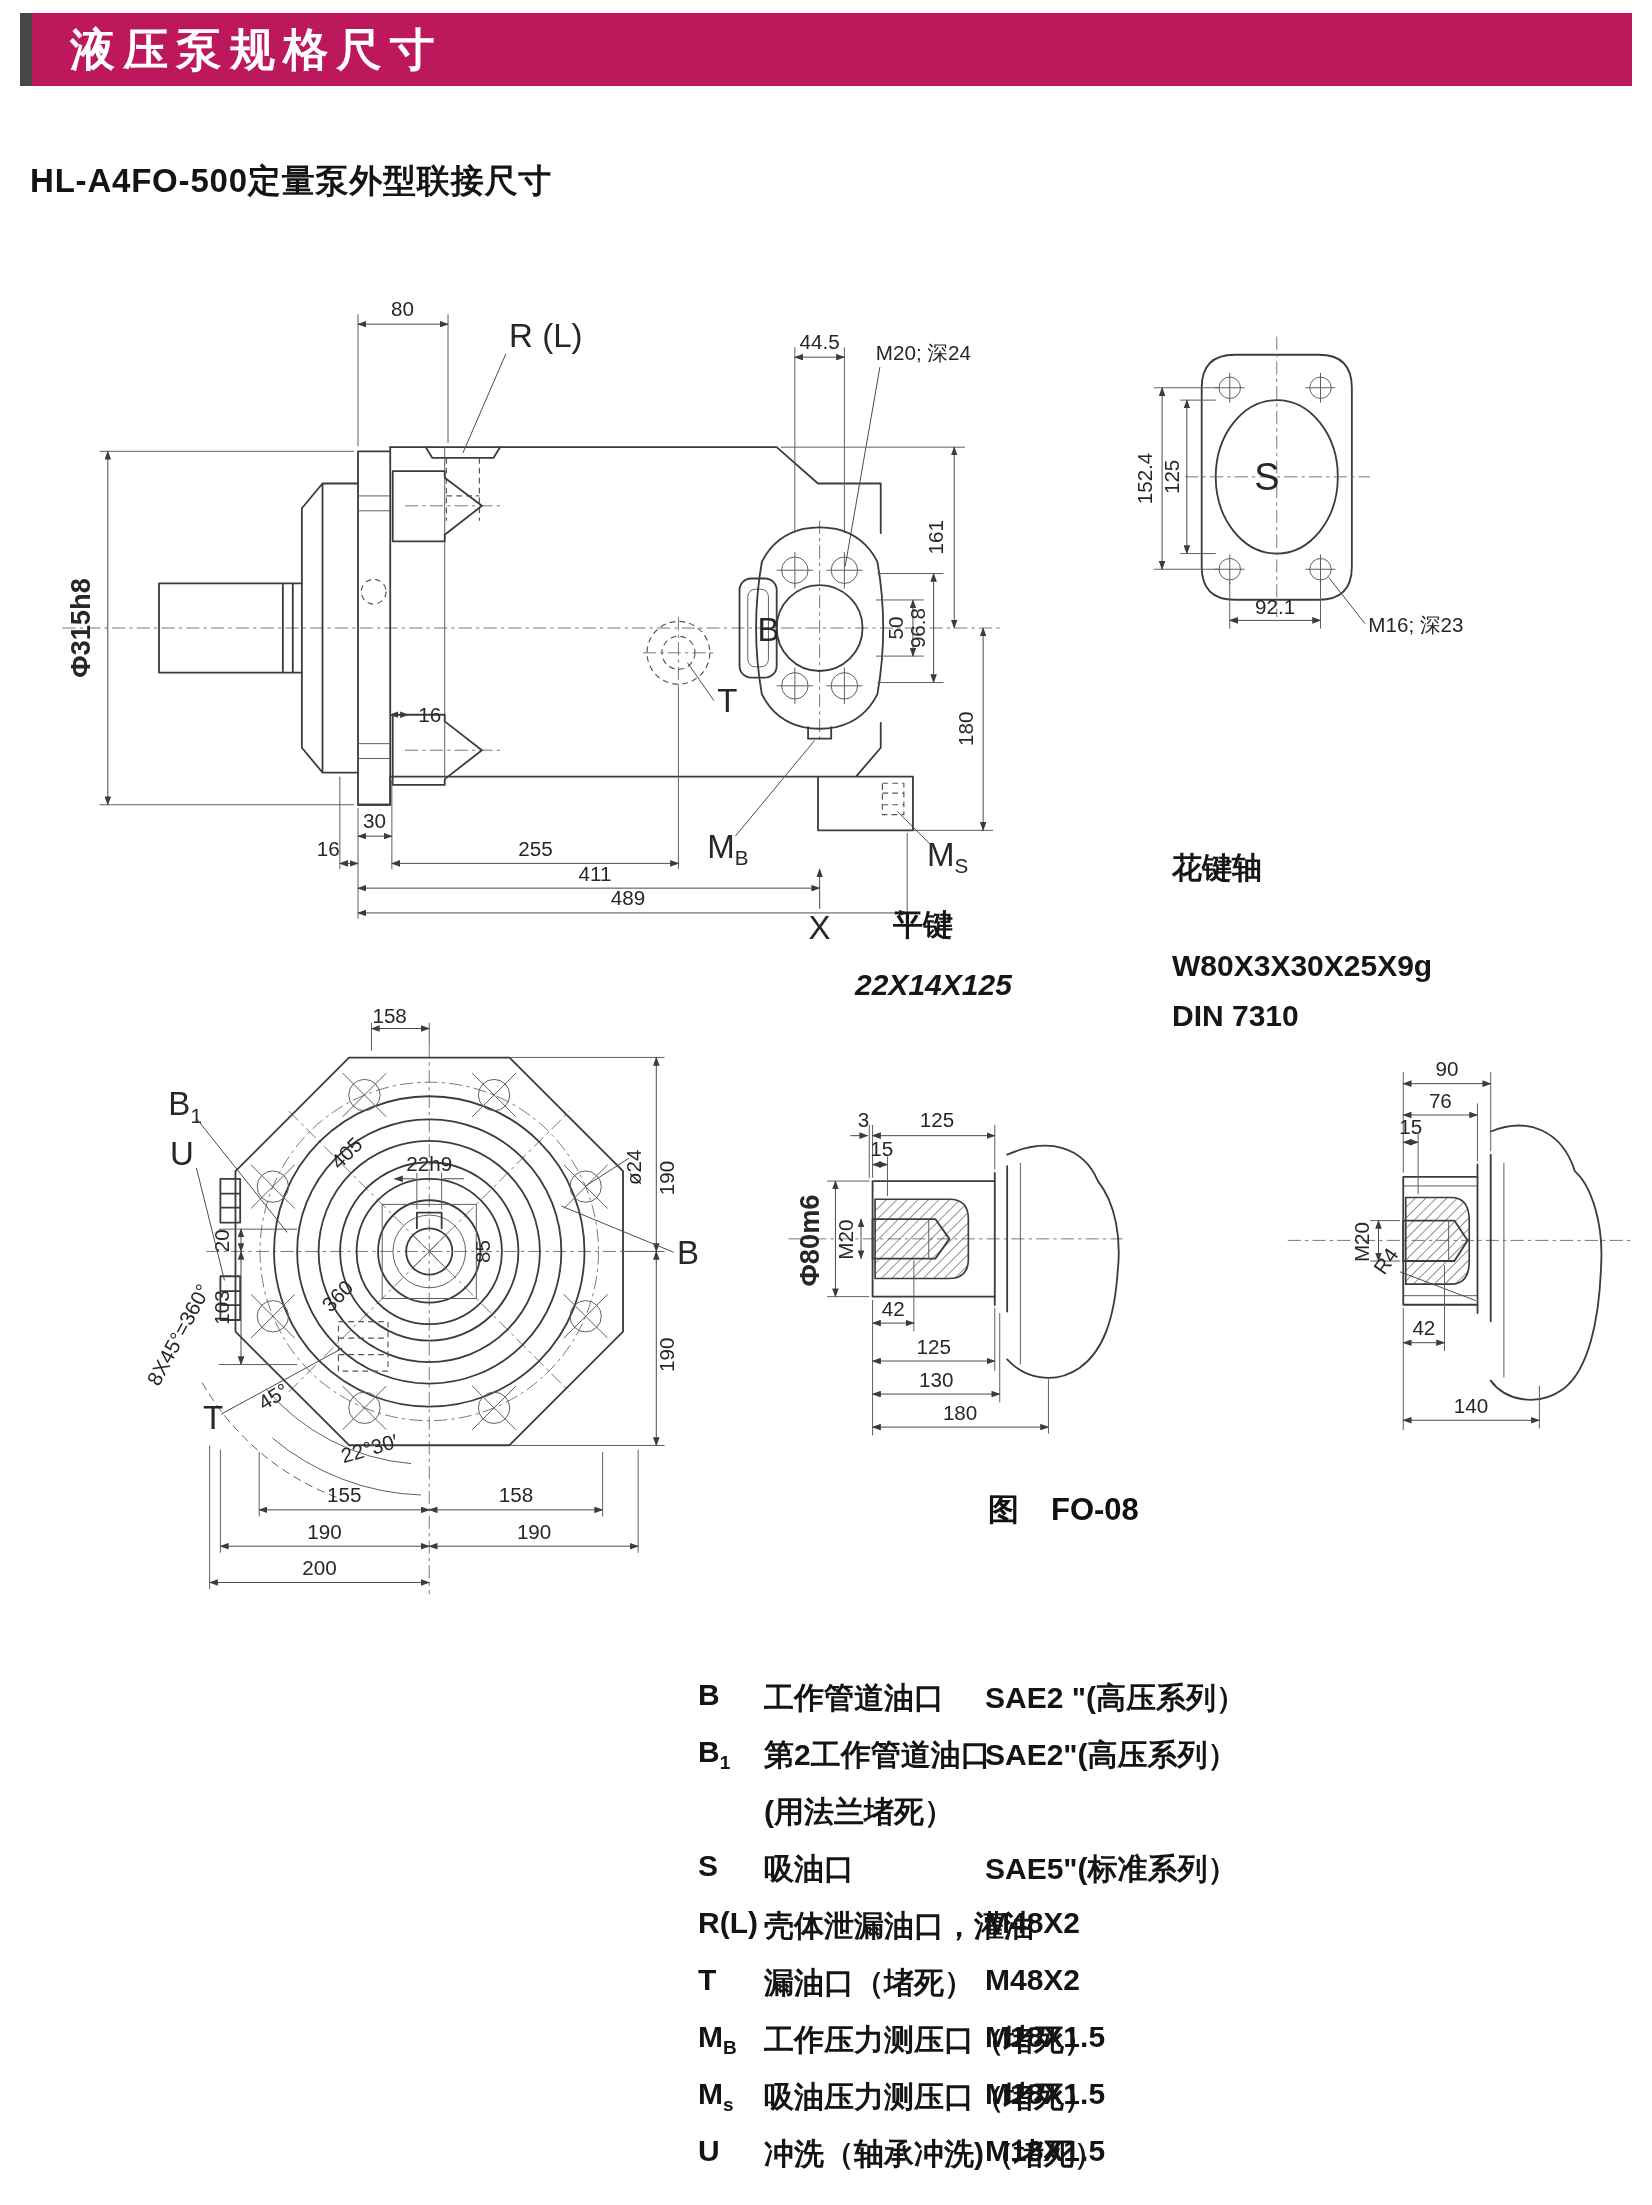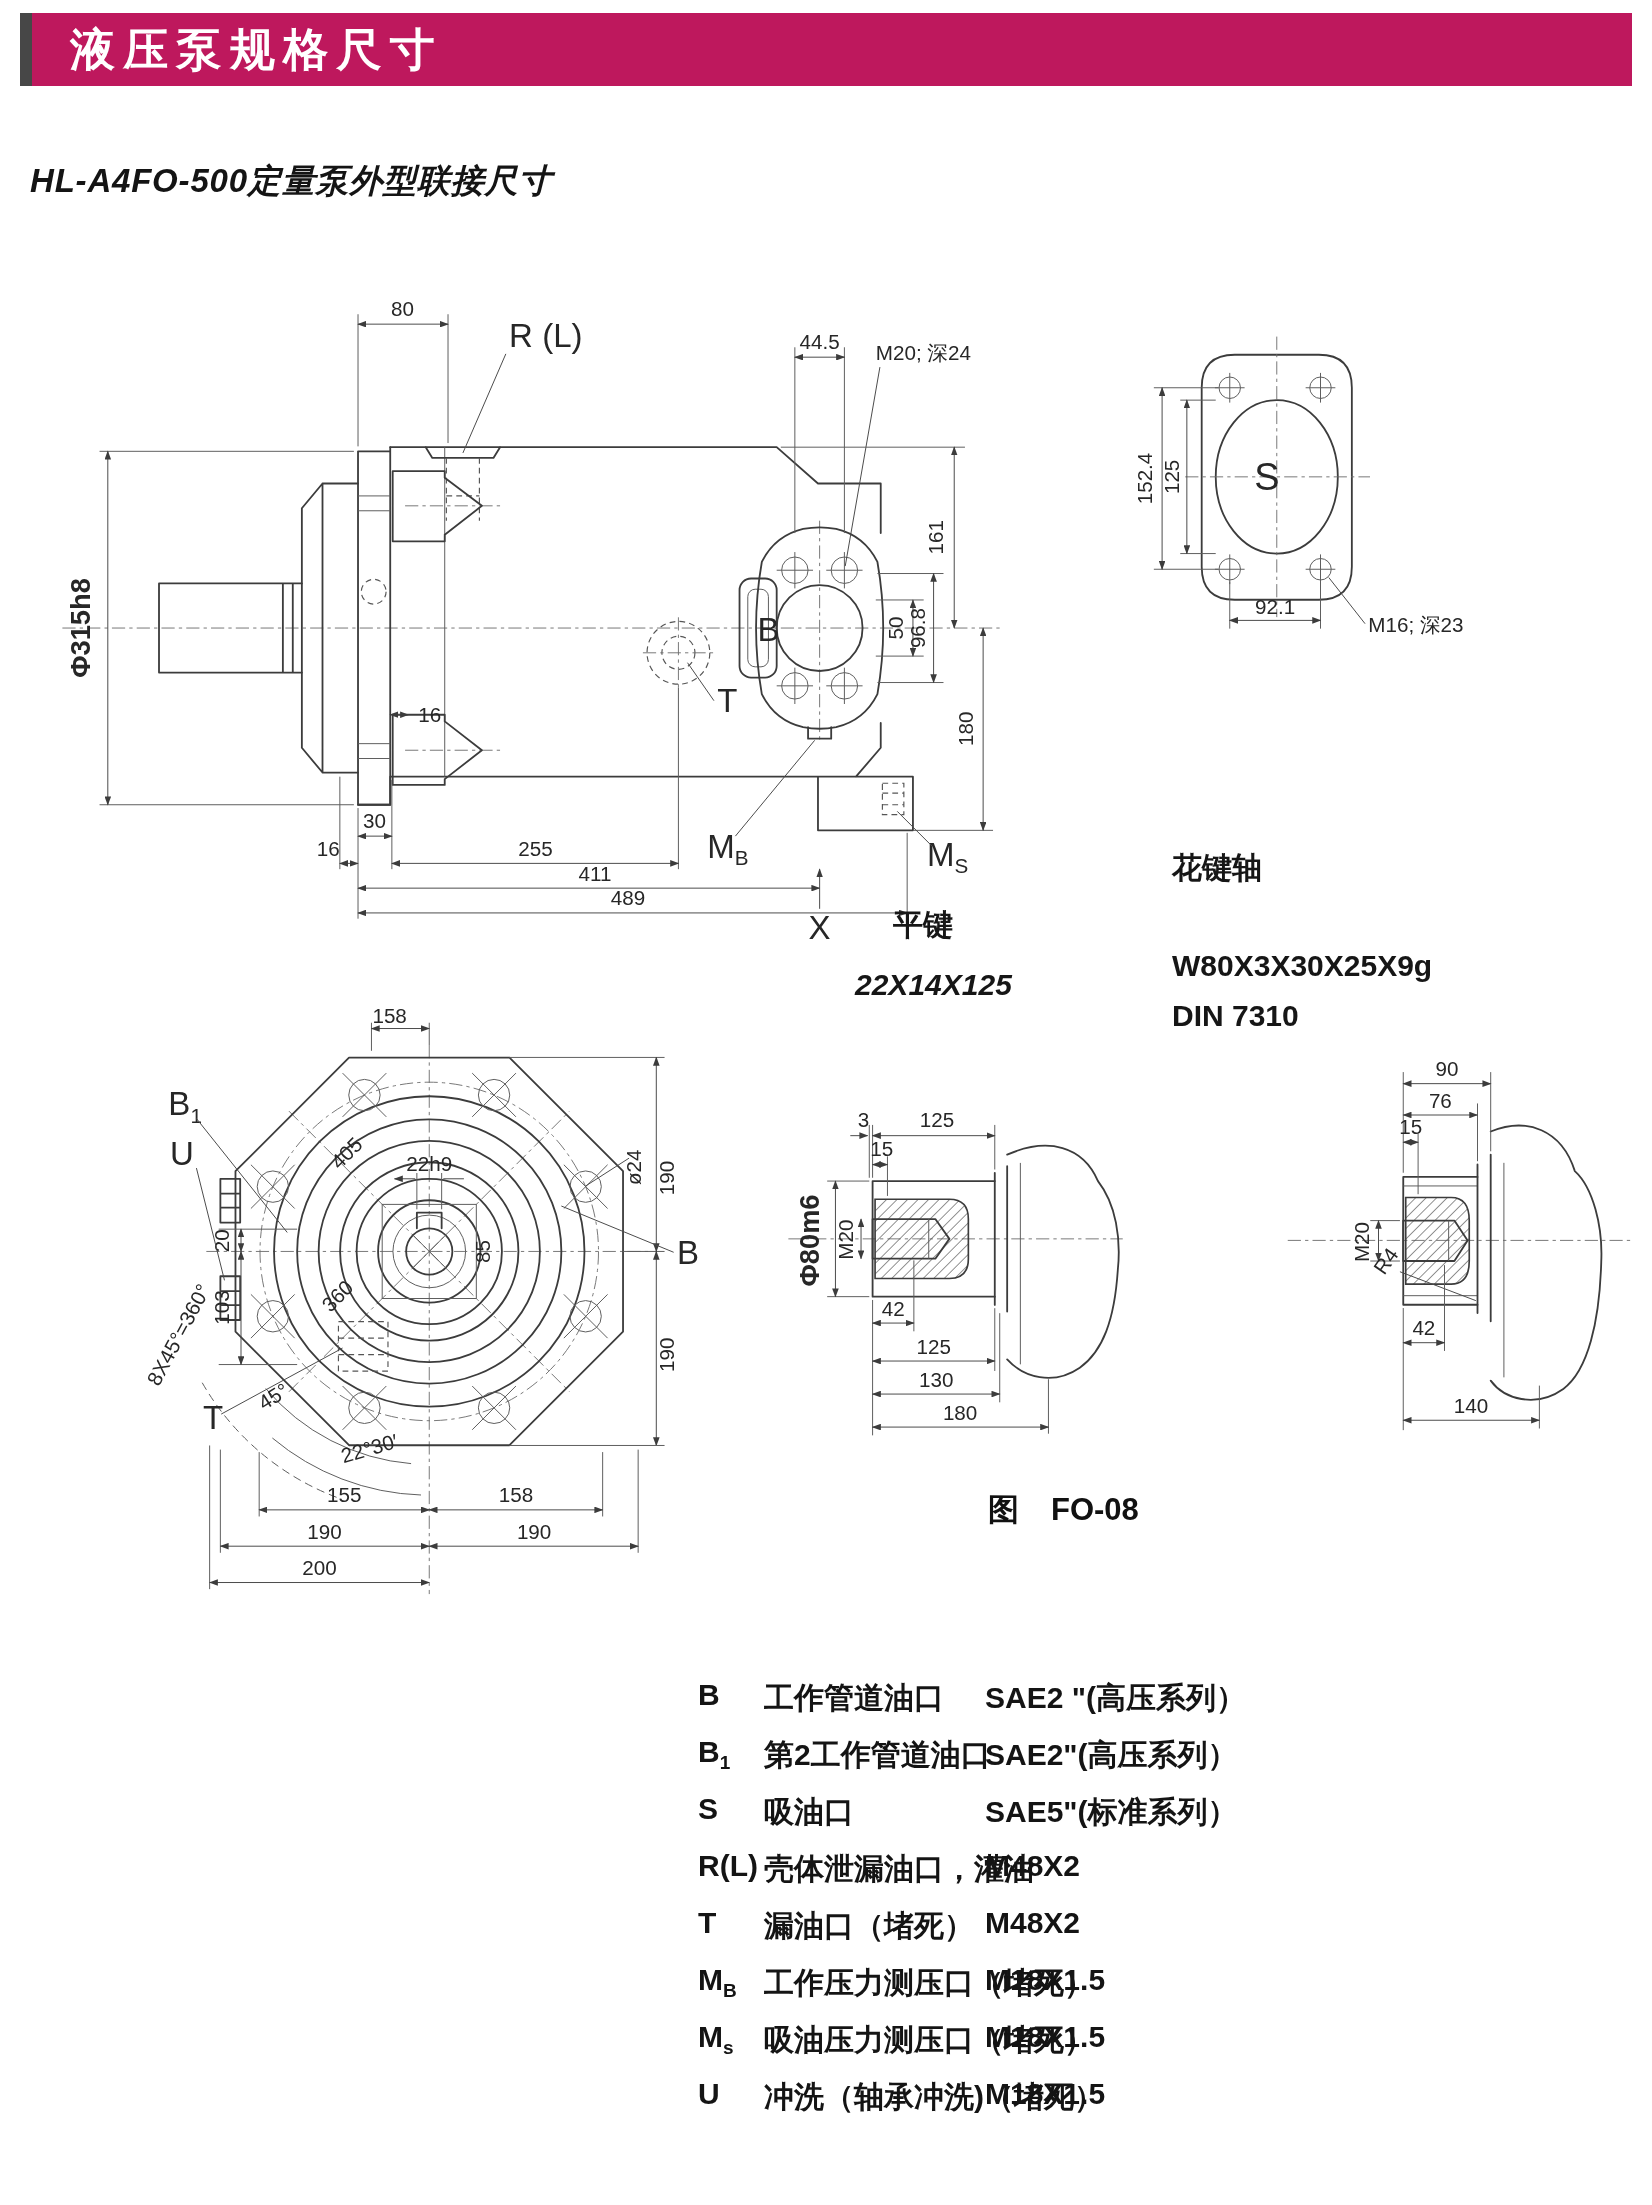--- a/index.html
+++ b/index.html
@@ -3,21 +3,21 @@
 <meta charset="utf-8">
 <style>
   html,body{margin:0;padding:0;}
   body{width:1652px;height:2205px;position:relative;background:#ffffff;
        font-family:"Liberation Sans",sans-serif;color:#1a1a1a;}
   .header{position:absolute;left:20px;top:13.2px;width:1612px;height:73px;background:#be185d;}
   .header .edge{position:absolute;left:0;top:0;width:11.6px;height:73px;background:#474747;}
   .header .title{position:absolute;left:50px;top:0;line-height:73px;font-size:45px;
                  font-weight:bold;color:#ffffff;letter-spacing:8.3px;white-space:nowrap;}
   .subtitle{position:absolute;left:30px;top:159px;font-size:33px;font-weight:bold;
-            color:#141414;letter-spacing:0.8px;white-space:nowrap;font-style:italic;}
+            color:#141414;letter-spacing:0.8px;white-space:nowrap;}
   .note{position:absolute;font-size:30px;font-weight:600;color:#161616;white-space:nowrap;}
   .fig{position:absolute;left:988px;top:1489px;font-size:31px;font-weight:bold;color:#111;}
   .fig .code{margin-left:32px;text-align:center;}
   svg{position:absolute;overflow:visible;}
   .s2{stroke:#3c3c3c;stroke-width:2.2;fill:none;stroke-linejoin:round;stroke-linecap:round;}
   .s1{stroke:#5d5d5d;stroke-width:1.2;fill:none;}
   .cl{stroke:#6b6b6b;stroke-width:1.1;fill:none;stroke-dasharray:16 5 4 5;}
   .hid{stroke:#555555;stroke-width:1.4;fill:none;stroke-dasharray:7 5;}
   .dl{stroke:#4a4a4a;stroke-width:1.2;fill:none;marker-start:url(#ar);marker-end:url(#ar);}
   .ld{stroke:#4a4a4a;stroke-width:1.2;fill:none;}
@@ -429,20 +429,25 @@
     <span class="tdesc">工作管道油口</span>
     <span class="tspec">SAE2 "(高压系列）</span>
   </div>
 
   <div class="trow">
     <span class="tcode"><span class="tmain">B</span><sub class="tsub">1</sub></span>
     <span class="tdesc">第2工作管道油口</span>
     <span class="tspec">SAE2"(高压系列）</span>
   </div>
 
+  <div class="trow">
+    <span class="tcode"><span class="tmain"></span><sub class="tsub"></sub></span>
+    <span class="tdesc">(用法兰堵死）</span>
+    <span class="tspec"></span>
+  </div>
 
   <div class="trow">
     <span class="tcode"><span class="tmain">S</span><sub class="tsub"></sub></span>
     <span class="tdesc">吸油口</span>
     <span class="tspec">SAE5"(标准系列）</span>
   </div>
 
   <div class="trow">
     <span class="tcode"><span class="tmain">R(L)</span><sub class="tsub"></sub></span>
     <span class="tdesc">壳体泄漏油口，灌油</span>

